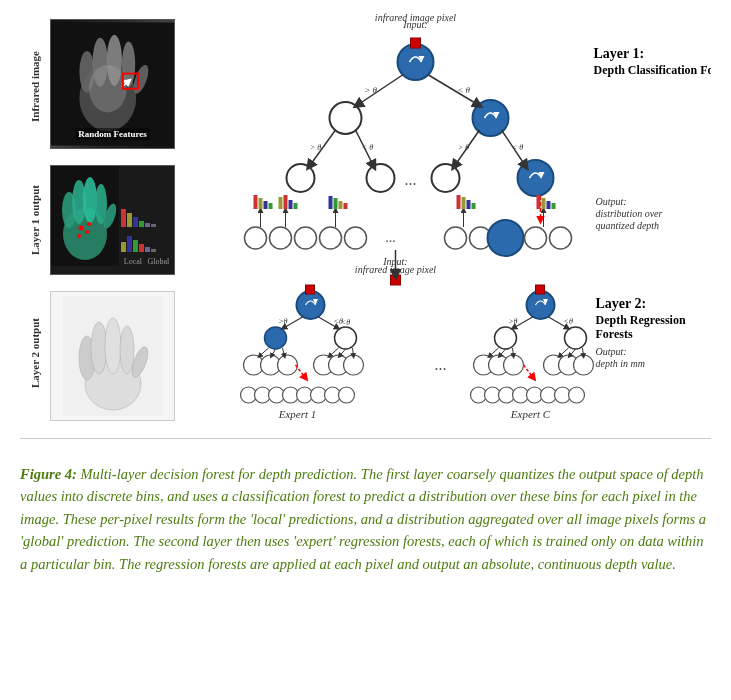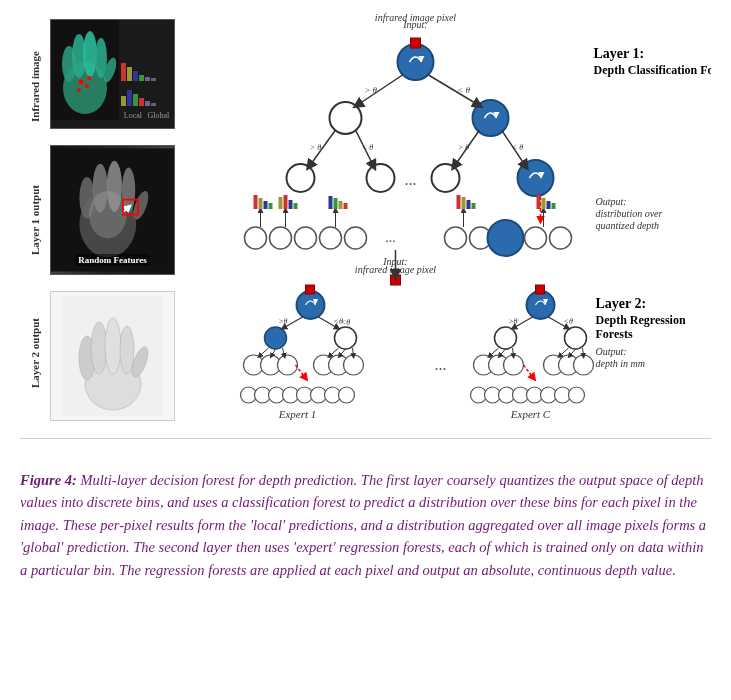--- a/index.html
+++ b/index.html
@@ -144,26 +144,26 @@
     
     .right-diagram {
       flex: 1;
       position: relative;
       height: 420px;
       text-align: center;
     }
 
     
     .caption {
-      margin-top: 30px;
+      margin-top: 24px;
       font-size: 14.5px;
       line-height: 1.55;
       text-align: left;
       font-style: italic;
-      color: #701a75;
+      color: #4d7c0f;
     }
 
     .caption .bold {
       font-weight: bold;
       font-style: italic;
     }
   </style>
 </head>
 <body>
 
@@ -171,20 +171,46 @@
 
   <div class="diagram-area">
 
     <div class="left-labels">
       <div class="vertical-label">Infrared image</div>
       <div class="vertical-label">Layer 1 output</div>
       <div class="vertical-label">Layer 2 output</div>
     </div>
 
     <div class="left-images">
+
+      <div class="image-box infrared">
+        <svg class="hand-infrared-svg" viewBox="0 0 130 130" xmlns="http://www.w3.org/2000/svg">
+          <rect width="130" height="130" fill="#111"></rect>
+
+          <ellipse cx="60" cy="80" rx="30" ry="35" fill="#555" opacity="0.8"></ellipse>
+
+          <ellipse cx="38" cy="52" rx="8" ry="22" fill="#666" opacity="0.9"></ellipse>
+          <ellipse cx="52" cy="42" rx="8" ry="26" fill="#777" opacity="0.9"></ellipse>
+          <ellipse cx="67" cy="40" rx="8" ry="27" fill="#888" opacity="0.9"></ellipse>
+          <ellipse cx="82" cy="44" rx="7" ry="24" fill="#777" opacity="0.9"></ellipse>
+          <ellipse cx="95" cy="60" rx="6" ry="16" fill="#666" opacity="0.9" transform="rotate(20 95 60)"></ellipse>
+
+          <ellipse cx="60" cy="70" rx="20" ry="25" fill="#999" opacity="0.4"></ellipse>
+
+          <line x1="75" y1="68" x2="82" y2="62" stroke="white" stroke-width="1.5" marker-end="url(#arrowW)"></line>
+          <defs>
+            <marker id="arrowW" markerWidth="6" markerHeight="6" refX="3" refY="3" orient="auto">
+              <path d="M0,0 L6,3 L0,6 Z" fill="white"></path>
+            </marker>
+          </defs>
+
+          <rect x="76" y="54" width="16" height="16" fill="none" stroke="red" stroke-width="2"></rect>
+        </svg>
+        <div class="random-features-label">Random Features</div>
+      </div>
 
       <div class="image-box layer1-output">
         <div class="layer1-content">
 
           <div style="width:68px; height:100%; position:relative; overflow:hidden;">
             <svg viewBox="0 0 68 100" width="68" height="100" xmlns="http://www.w3.org/2000/svg">
               <rect width="68" height="100" fill="#111"></rect>
               <ellipse cx="34" cy="68" rx="22" ry="26" fill="#2a8a6a" opacity="0.9"></ellipse>
               <ellipse cx="18" cy="44" rx="7" ry="18" fill="#2a9a7a" opacity="0.9"></ellipse>
               <ellipse cx="28" cy="36" rx="7" ry="22" fill="#2aaa8a" opacity="0.9"></ellipse>
@@ -217,46 +243,20 @@
               <div class="bar" style="height:3px; background:#666;"></div>
             </div>
             <div class="chart-labels">
               <span>Local</span>
               <span>Global</span>
             </div>
           </div>
         </div>
       </div>
 
-      <div class="image-box infrared">
-        <svg class="hand-infrared-svg" viewBox="0 0 130 130" xmlns="http://www.w3.org/2000/svg">
-          <rect width="130" height="130" fill="#111"></rect>
-
-          <ellipse cx="60" cy="80" rx="30" ry="35" fill="#555" opacity="0.8"></ellipse>
-
-          <ellipse cx="38" cy="52" rx="8" ry="22" fill="#666" opacity="0.9"></ellipse>
-          <ellipse cx="52" cy="42" rx="8" ry="26" fill="#777" opacity="0.9"></ellipse>
-          <ellipse cx="67" cy="40" rx="8" ry="27" fill="#888" opacity="0.9"></ellipse>
-          <ellipse cx="82" cy="44" rx="7" ry="24" fill="#777" opacity="0.9"></ellipse>
-          <ellipse cx="95" cy="60" rx="6" ry="16" fill="#666" opacity="0.9" transform="rotate(20 95 60)"></ellipse>
-
-          <ellipse cx="60" cy="70" rx="20" ry="25" fill="#999" opacity="0.4"></ellipse>
-
-          <line x1="75" y1="68" x2="82" y2="62" stroke="white" stroke-width="1.5" marker-end="url(#arrowW)"></line>
-          <defs>
-            <marker id="arrowW" markerWidth="6" markerHeight="6" refX="3" refY="3" orient="auto">
-              <path d="M0,0 L6,3 L0,6 Z" fill="white"></path>
-            </marker>
-          </defs>
-
-          <rect x="76" y="54" width="16" height="16" fill="none" stroke="red" stroke-width="2"></rect>
-        </svg>
-        <div class="random-features-label">Random Features</div>
-      </div>
-
       <div class="image-box layer2-output">
         <svg viewBox="0 0 100 120" width="100" height="120" xmlns="http://www.w3.org/2000/svg">
           <rect width="100" height="120" fill="#f0f0f0"></rect>
           <ellipse cx="50" cy="88" rx="28" ry="26" fill="#ddd" stroke="#aaa" stroke-width="0.5"></ellipse>
           <ellipse cx="24" cy="62" rx="8" ry="22" fill="#ccc" stroke="#aaa" stroke-width="0.5"></ellipse>
           <ellipse cx="36" cy="52" rx="8" ry="26" fill="#d5d5d5" stroke="#aaa" stroke-width="0.5"></ellipse>
           <ellipse cx="50" cy="50" rx="8" ry="28" fill="#e0e0e0" stroke="#aaa" stroke-width="0.5"></ellipse>
           <ellipse cx="64" cy="54" rx="7" ry="24" fill="#d8d8d8" stroke="#aaa" stroke-width="0.5"></ellipse>
           <ellipse cx="77" cy="66" rx="6" ry="16" fill="#ccc" stroke="#aaa" stroke-width="0.5" transform="rotate(20 77 66)"></ellipse>
         </svg>

